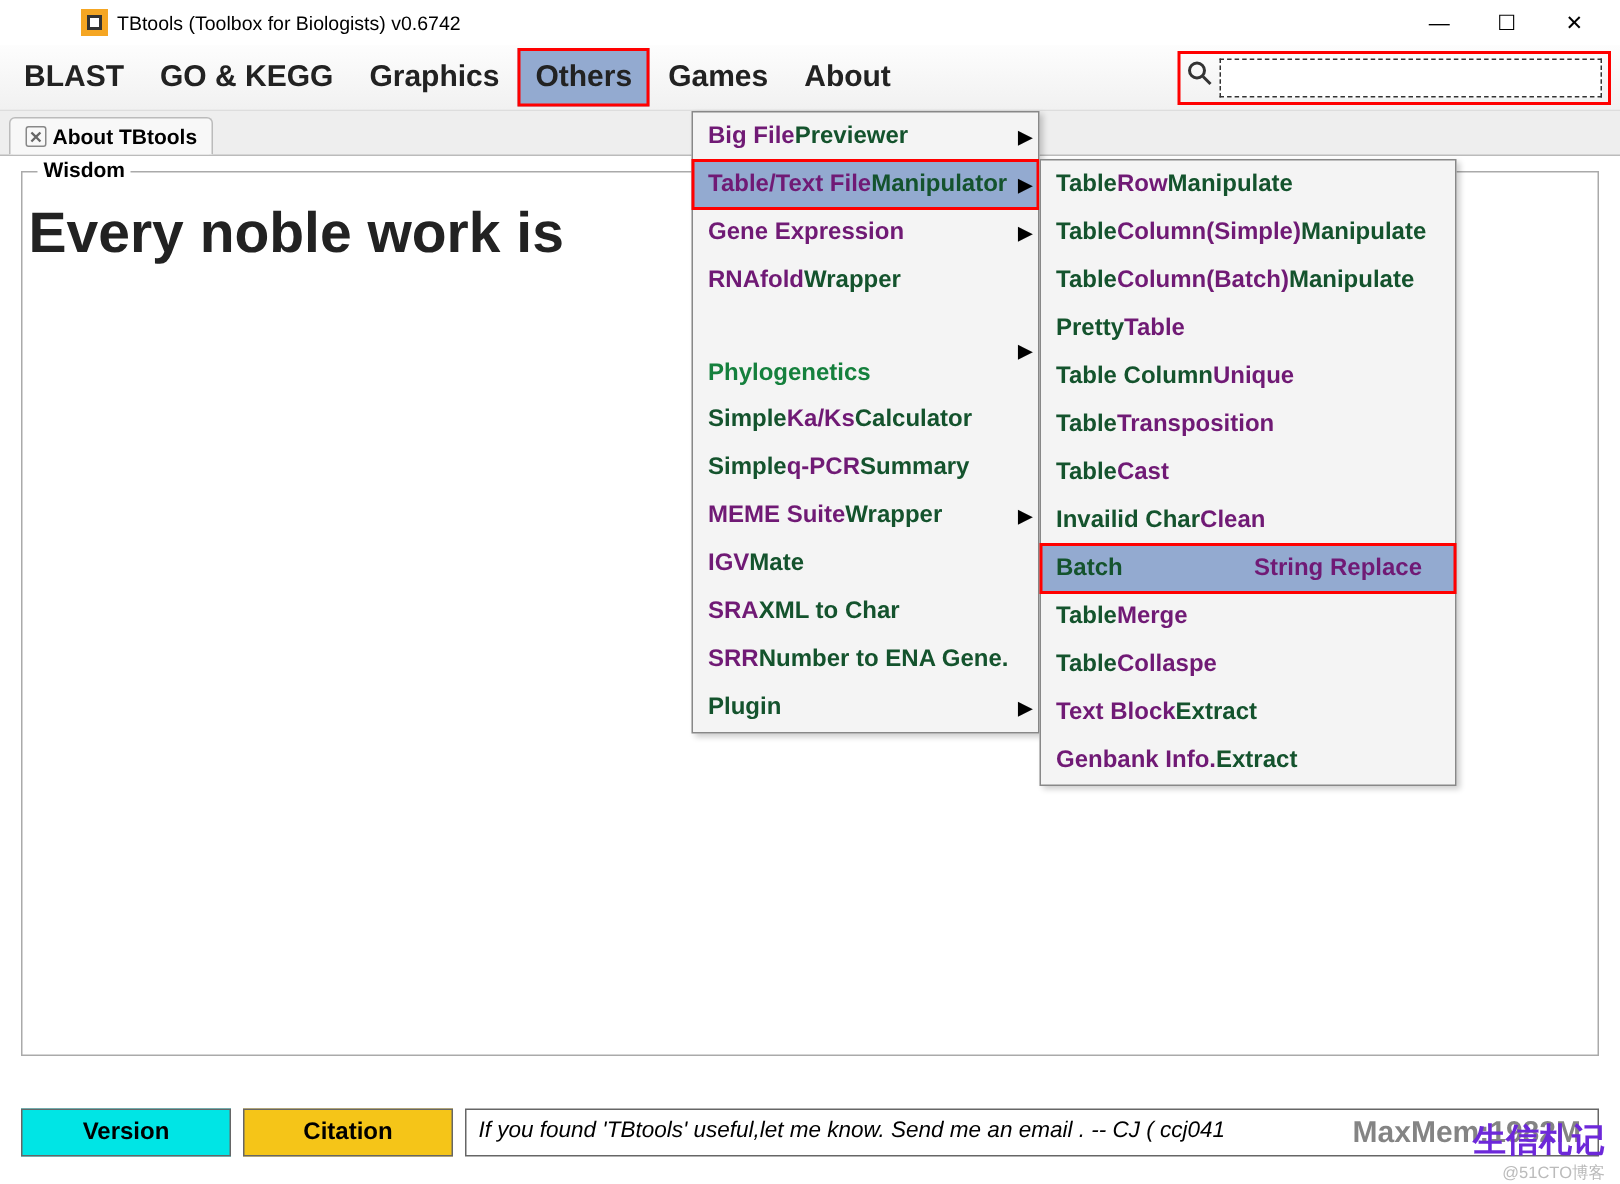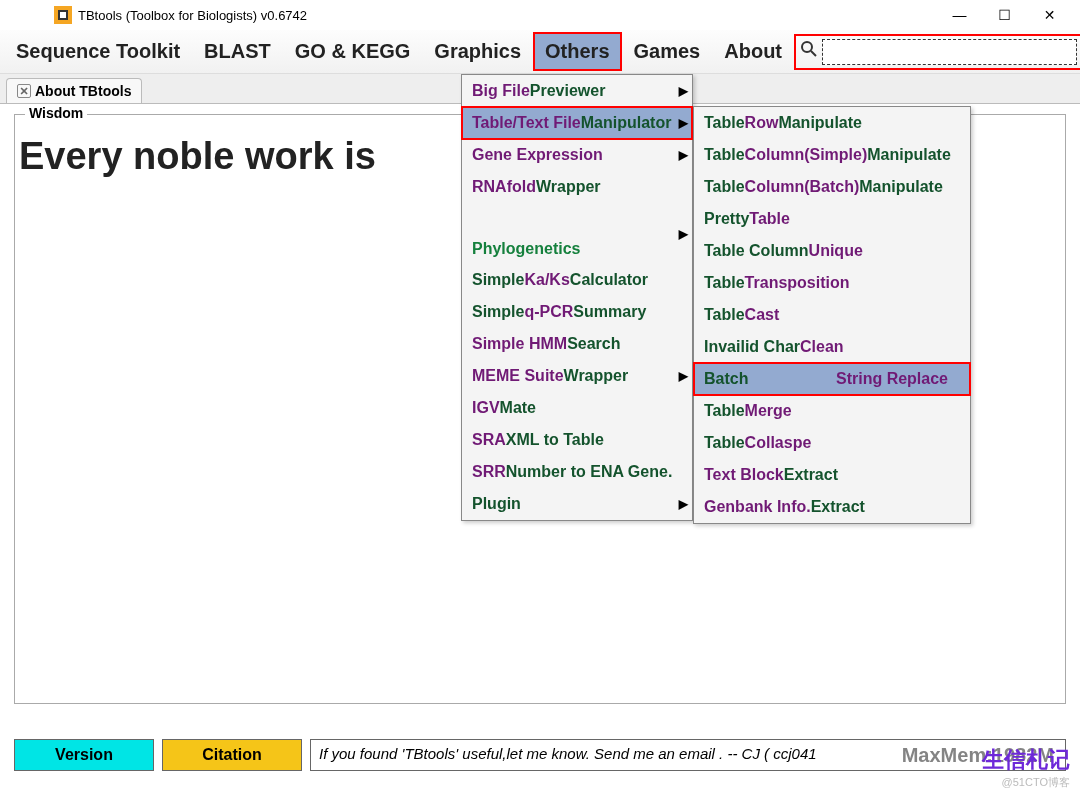--- a/index.html
+++ b/index.html
@@ -232,21 +232,20 @@
     </span>
   <span>TBtools (Toolbox for Biologists) v0.6742</span>
   <div class="win-controls">
     <div class="win-btn">—</div>
     <div class="win-btn">☐</div>
     <div class="win-btn">✕</div>
   </div>
 </div>
 
 <div class="menubar" id="menubar">
-    <div class="menu-item">Sequence Toolkit</div>
     <div class="menu-item">BLAST</div>
     <div class="menu-item">GO &amp; KEGG</div>
     <div class="menu-item">Graphics</div>
     <div class="menu-item active">Others</div>
     <div class="menu-item">Games</div>
     <div class="menu-item">About</div>
     <div class="search-wrap">
       <span class="search-icon"><svg width="18" height="18" viewBox="0 0 18 18">
           <circle cx="7" cy="7" r="5" fill="none" stroke="#333" stroke-width="2"></circle>
           <line x1="11" y1="11" x2="16" y2="16" stroke="#333" stroke-width="2"></line>
@@ -303,35 +302,31 @@
       <span class="txt-black">Simple </span>
       <span class="txt-orange">Ka/Ks</span>
       <span class="txt-black"> Calculator</span>
     </div>
     <div class="sub-item">
       <span class="txt-black">Simple </span>
       <span class="txt-orange">q-PCR</span>
       <span class="txt-black"> Summary</span>
     </div>
     <div class="sub-item">
-      <span class="txt-orange">Simple HMM</span>
-      <span class="txt-black"> Search</span>
-    </div>
-    <div class="sub-item">
       <span class="txt-orange">MEME Suite</span>
       <span class="txt-black"> Wrapper</span>
       <span class="arrow">▶</span>
     </div>
     <div class="sub-item">
       <span class="txt-orange">IGV</span>
       <span class="txt-black"> Mate</span>
     </div>
     <div class="sub-item">
       <span class="txt-orange">SRA</span>
-      <span class="txt-black"> XML to Table</span>
+      <span class="txt-black"> XML to Char</span>
     </div>
     <div class="sub-item">
       <span class="txt-orange">SRR</span>
       <span class="txt-black"> Number to ENA Gene.</span>
     </div>
     <div class="sub-item">
       <span class="txt-black">Plugin</span>
       <span class="arrow">▶</span>
     </div>
   </div>

